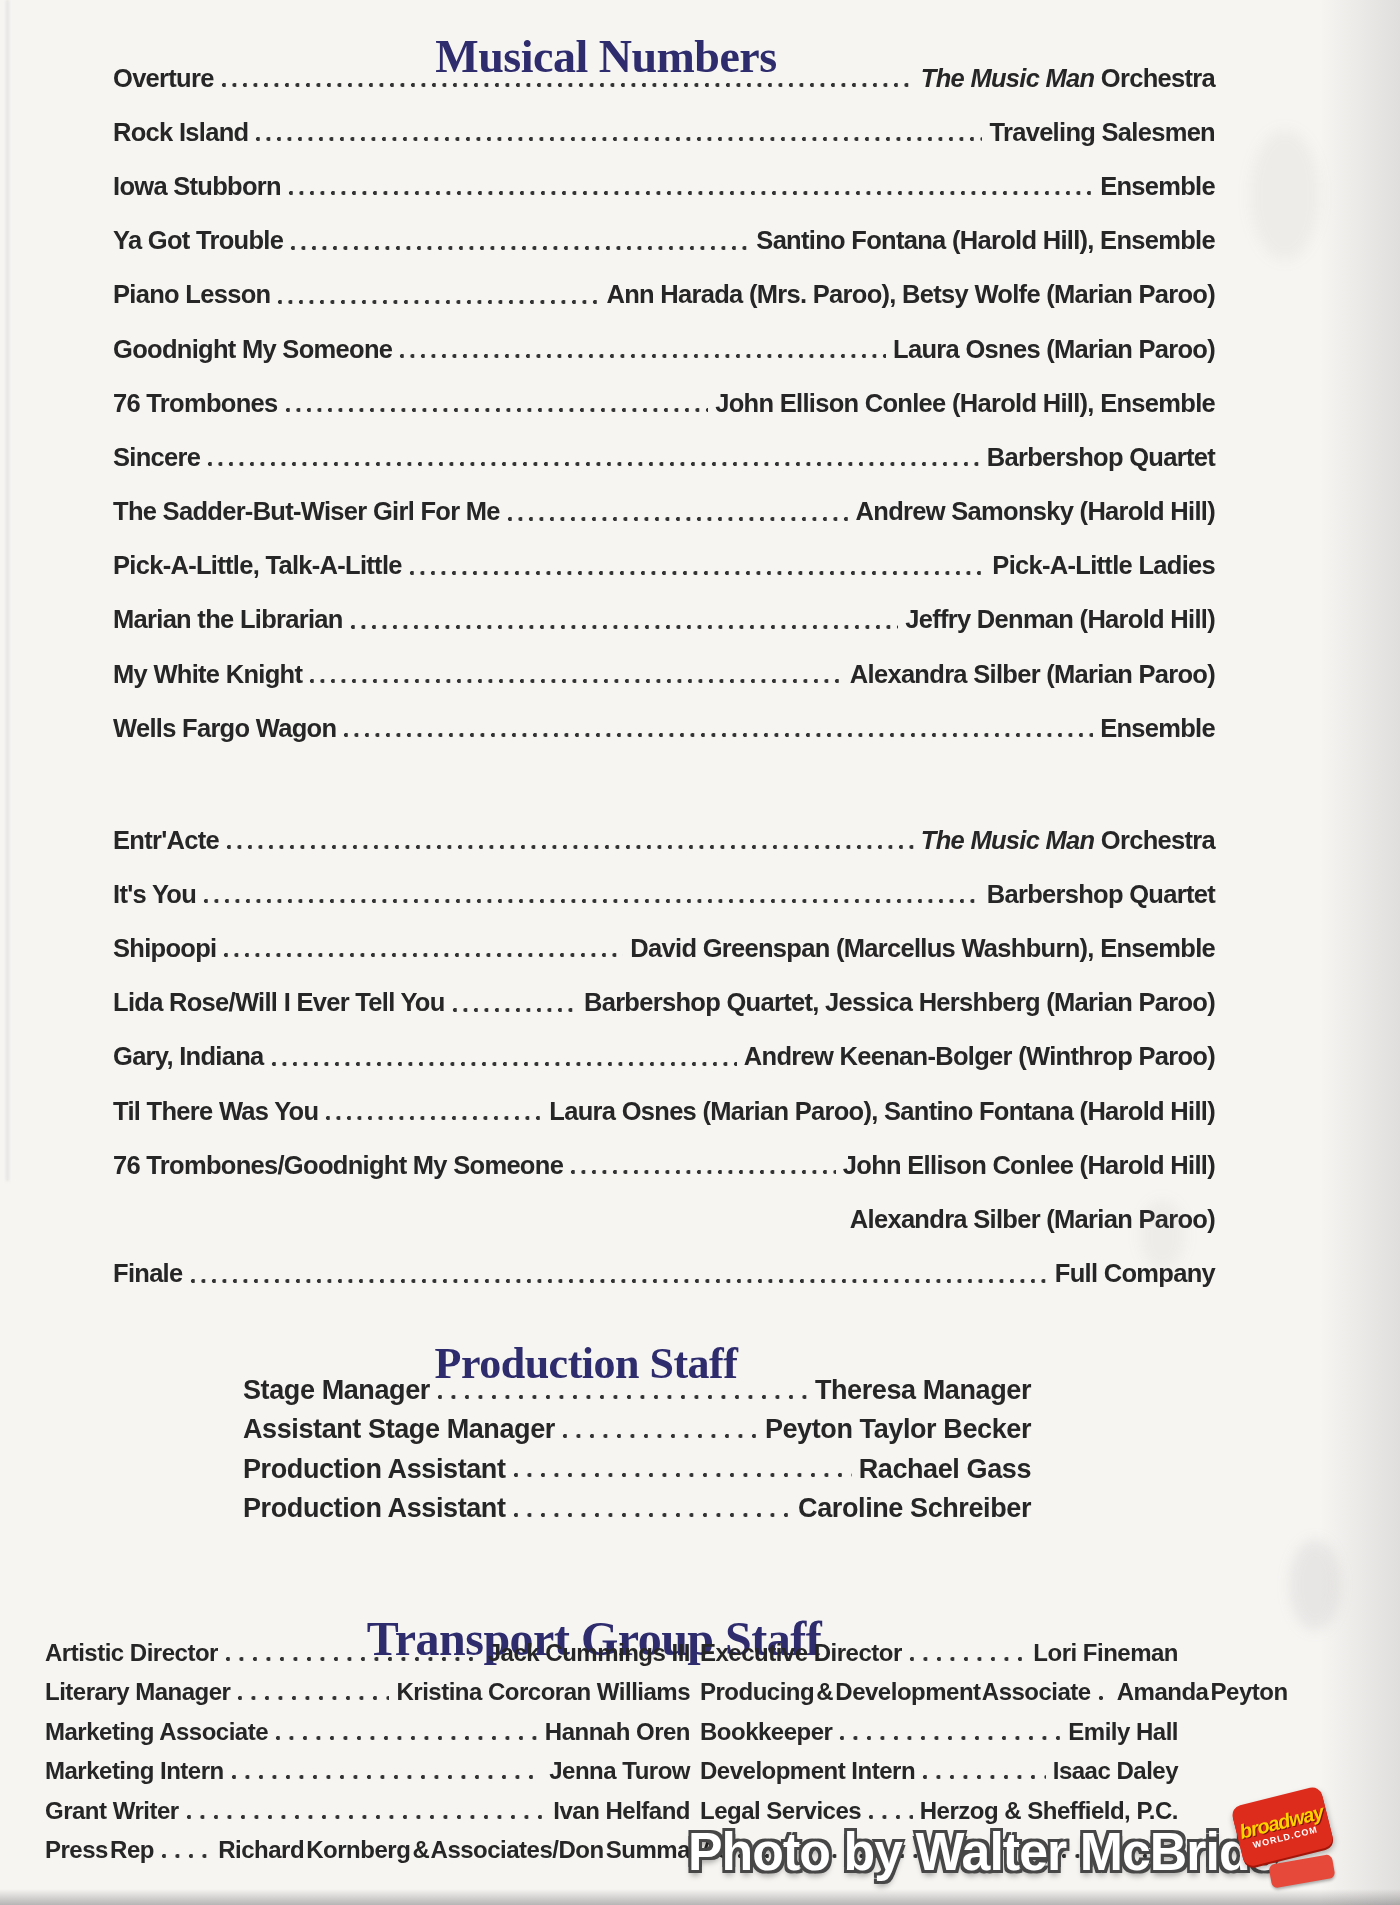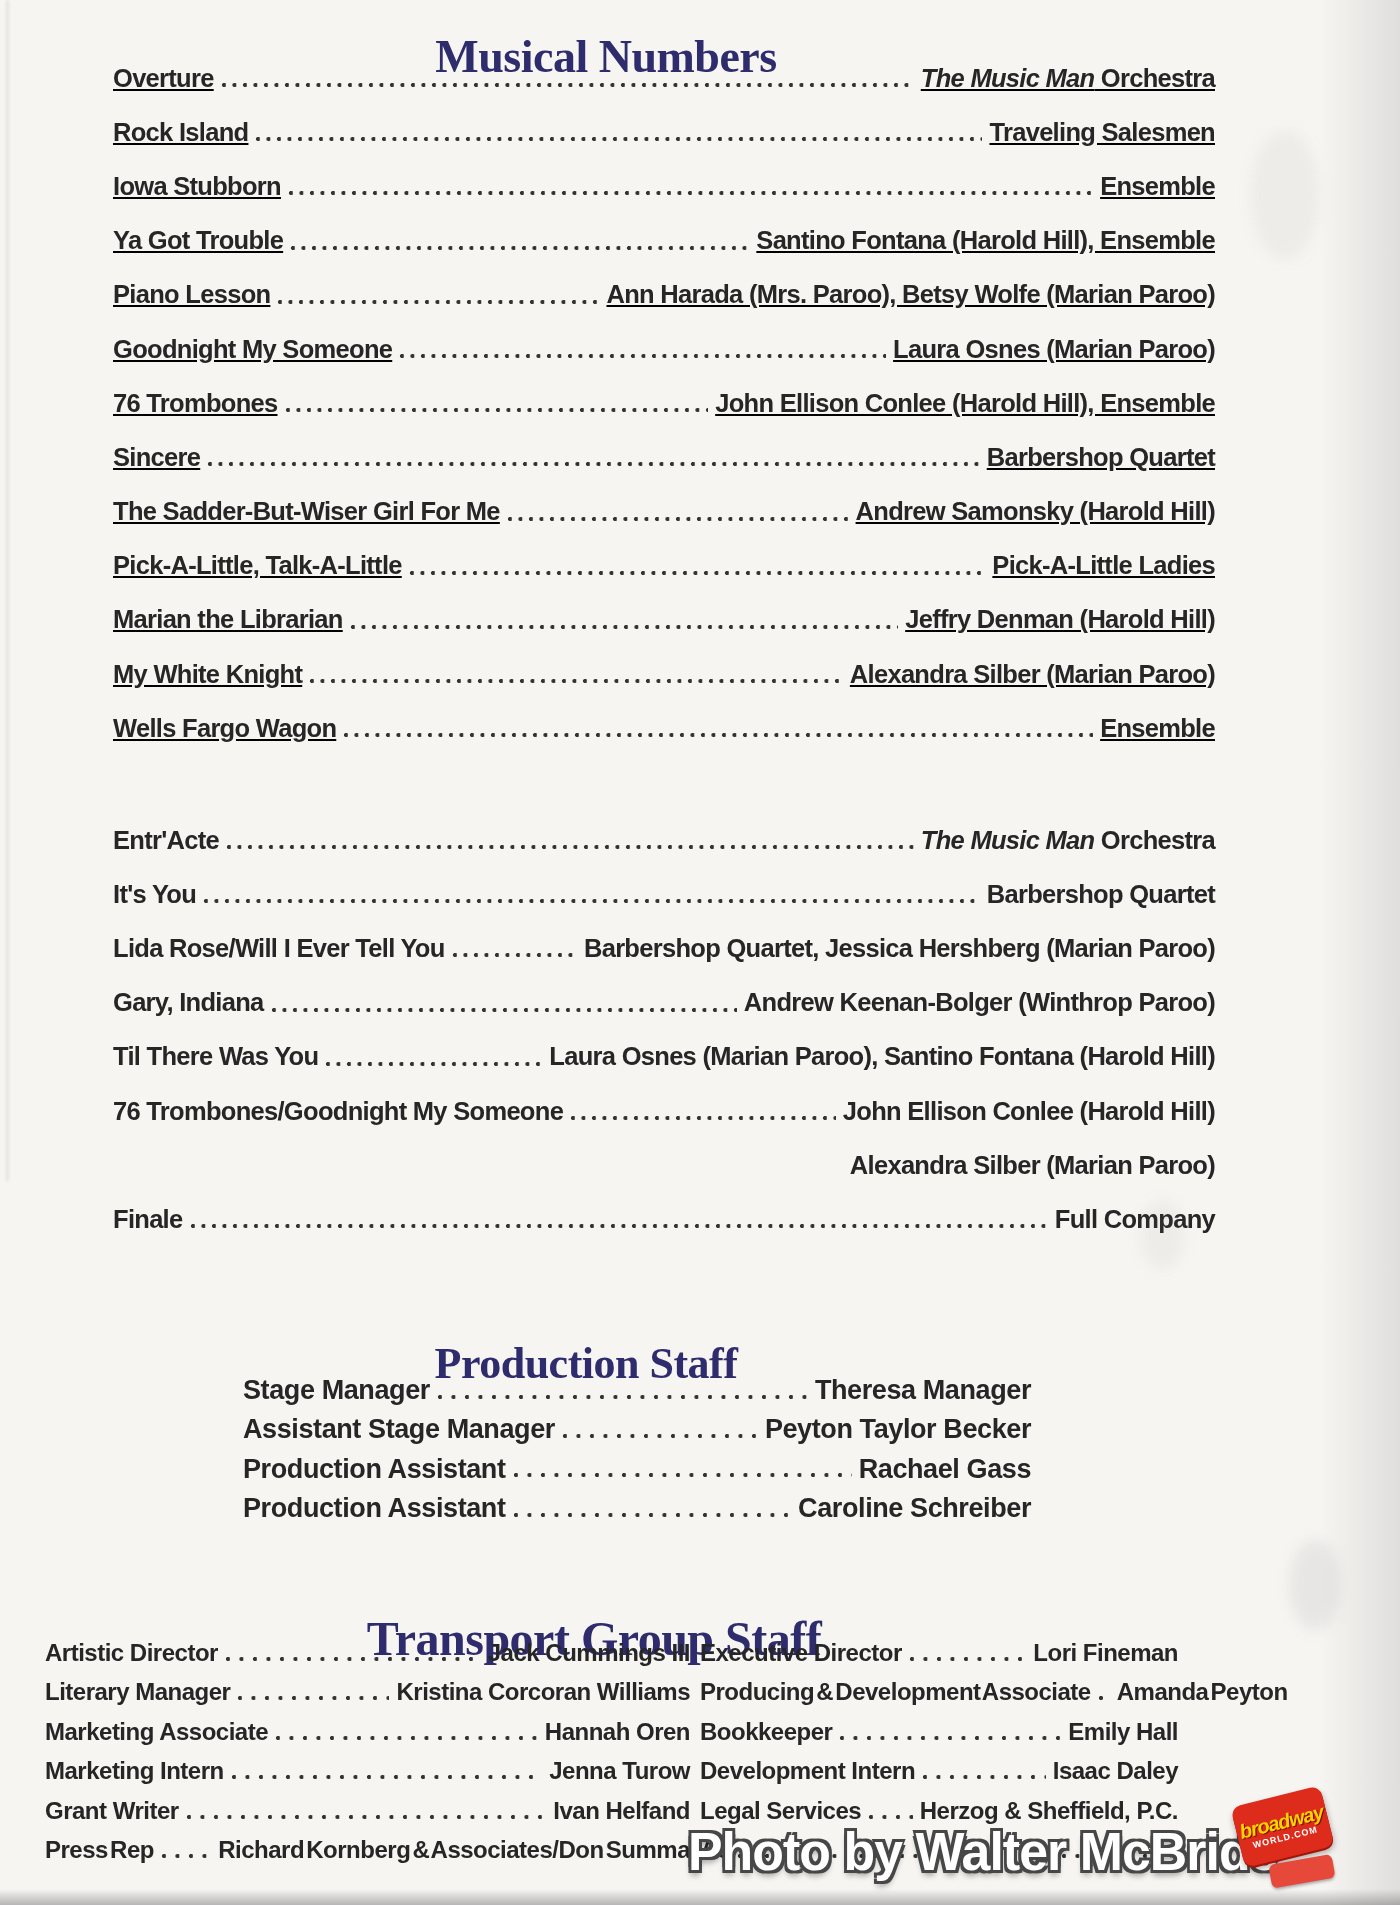--- a/index.html
+++ b/index.html
@@ -18,21 +18,21 @@
   .smudge{position:absolute;background:rgba(135,125,132,.07);filter:blur(7px);border-radius:50%;}
 
   
   .sec-title{position:absolute;color:#2f2c6e;font-family:"Liberation Serif",serif;
     font-weight:bold;text-align:center;white-space:nowrap;margin-left:36px;}
   #mn-title{top:-2px;left:0;width:1140px;font-size:46px;line-height:56px;letter-spacing:-.5px;}
   #ps-title{top:1298px;left:0;width:1100px;font-size:44px;line-height:58px;letter-spacing:-.5px;}
   #tg-title{top:1568px;left:0;width:1116px;font-size:48px;line-height:62px;letter-spacing:-.5px;}
 
   .list{position:absolute;}
-  #act1{top:51px;left:113px;width:1102px;text-decoration:underline;}
+  #act1{top:51px;left:113px;width:1102px;}
   #act2{top:813px;left:113px;width:1102px;}
   #prod-rows{top:1371px;left:243px;width:788px;}
   #tg-left{top:1633px;left:45px;width:645px;}
   #tg-right{top:1633px;left:700px;width:478px;}
 
   .crow{display:flex;align-items:center;font-weight:bold;color:#262626;white-space:nowrap;}
   #act1 .crow,#act2 .crow{height:54.2px;font-size:25.5px;letter-spacing:-.7px;}
   #prod-rows .crow{height:39.3px;font-size:27px;letter-spacing:-.4px;}
   #tg-left .crow,#tg-right .crow{height:39.5px;font-size:24px;letter-spacing:-.5px;}
   .crow.compact{font-size:21px;letter-spacing:-1.2px;word-spacing:-4px;}
@@ -146,20 +146,25 @@
         <span class="ltxt">Entr'Acte</span>
         <div class="leader"></div>
         <span class="rtxt"><i>The Music Man</i> Orchestra</span>
       </div>
       <div class="crow">
         <span class="ltxt">It's You</span>
         <div class="leader"></div>
         <span class="rtxt">Barbershop Quartet</span>
       </div>
       <div class="crow">
+        <span class="ltxt">Shipoopi</span>
+        <div class="leader"></div>
+        <span class="rtxt">David Greenspan (Marcellus Washburn), Ensemble</span>
+      </div>
+      <div class="crow">
         <span class="ltxt">Lida Rose/Will I Ever Tell You</span>
         <div class="leader"></div>
         <span class="rtxt">Barbershop Quartet, Jessica Hershberg (Marian Paroo)</span>
       </div>
       <div class="crow">
         <span class="ltxt">Gary, Indiana</span>
         <div class="leader"></div>
         <span class="rtxt">Andrew Keenan-Bolger (Winthrop Paroo)</span>
       </div>
       <div class="crow">

